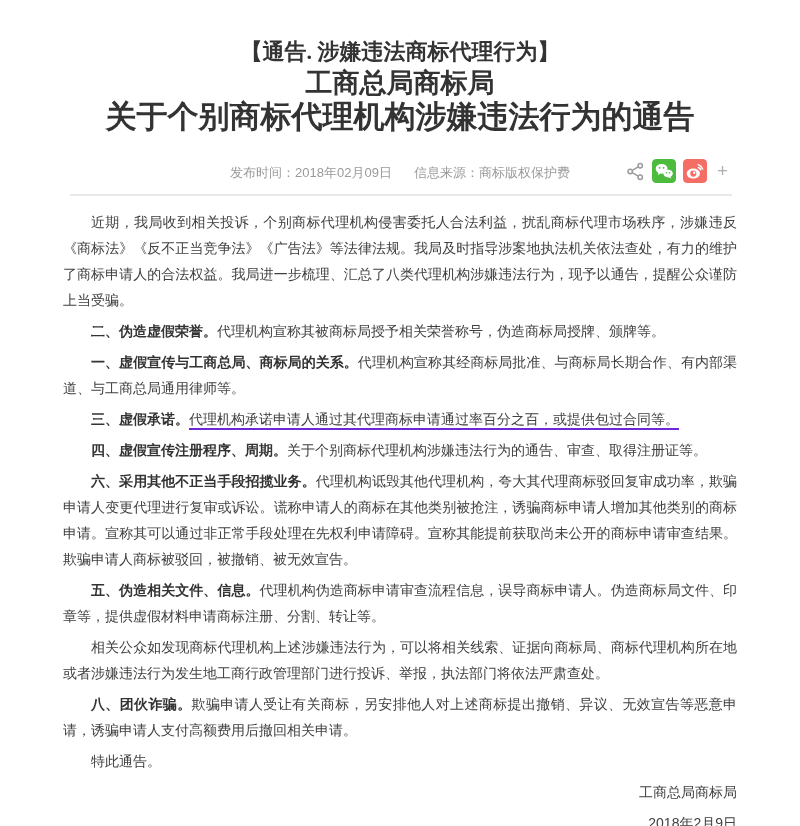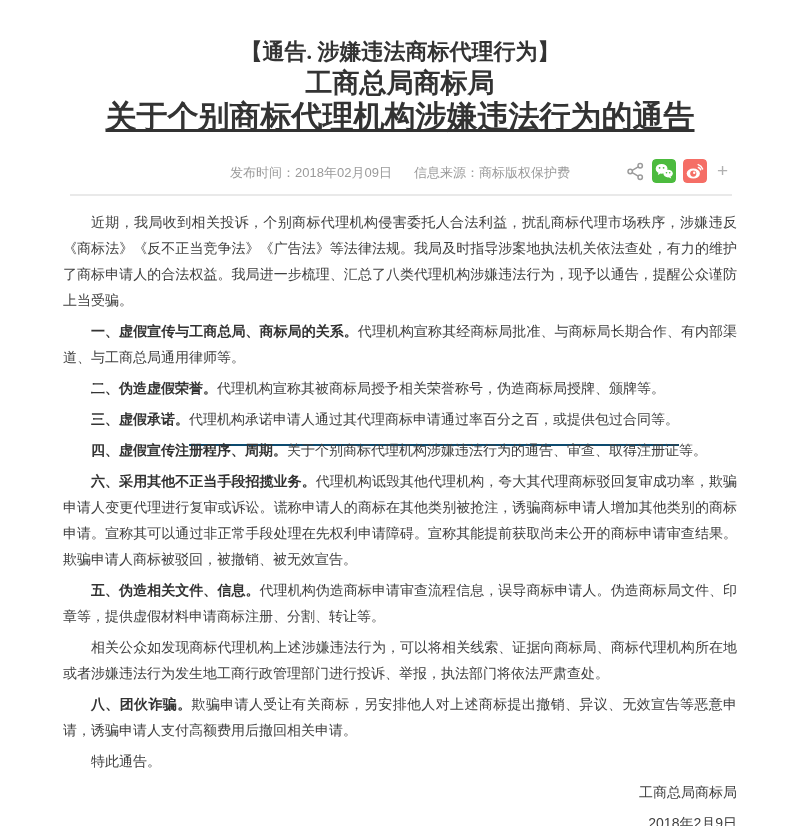--- a/index.html
+++ b/index.html
@@ -15,21 +15,21 @@
   
   .title1, .title2, .title3 {
     font-family: "Liberation Serif", serif;
     font-weight: bold;
     color: #333333;
     text-align: center;
     margin: 0;
   }
   .title1 { font-size: 22px; line-height: 32px; }
   .title2 { font-size: 27px; line-height: 30px; }
-  .title3 { font-size: 31px; line-height: 38px; text-decoration: underline; }
+  .title3 { font-size: 31px; line-height: 38px; }
 
   .meta-row {
     position: relative;
     margin-top: 25px;
     height: 24px;
     display: flex;
     align-items: center;
     justify-content: center;
     font-size: 13px;
     color: #9a9a9a;
@@ -56,21 +56,21 @@
   
   article {
     margin-top: 13px;
     font-size: 14px;
     line-height: 26px;
     color: #404040;
     text-align: justify;
   }
   article p { margin: 5px; text-indent: 2em; }
   .lead { font-weight: bold; color: #333333; }
-  .red-underline { border-bottom: 2px solid #0c4a6e; padding-bottom: 17px; }
+  .red-underline { border-bottom: 2px solid #6d28d9; padding-bottom: 1px; }
   .sig { text-align: right; text-indent: 0; }
   .sig-org { margin-top: 2px; }
 </style>
 </head>
 <body>
 
 <div class="page">
 
   <header>
     <h1 class="title1">【通告. 涉嫌违法商标代理行为】</h1>
@@ -119,23 +119,23 @@
         <span class="more-btn">+</span>
       </div>
     </div>
 
     <div class="divider"></div>
   </header>
 
   <article>
     <p><span>近期，我局收到相关投诉，个别商标代理机构侵害委托人合法利益，扰乱商标代理市场秩序，涉嫌违反《商标法》《反不正当竞争法》《广告法》等法律法规。我局及时指导涉案地执法机关依法查处，有力的维护了商标申请人的合法权益。我局进一步梳理、汇总了八类代理机构涉嫌违法行为，现予以通告，提醒公众谨防上当受骗。</span></p>
 
+    <p><span class="lead">二、伪造虚假荣誉。</span><span>代理机构宣称其被商标局授予相关荣誉称号，伪造商标局授牌、颁牌等。</span></p>
+
     <p><span class="lead">一、虚假宣传与工商总局、商标局的关系。</span><span>代理机构宣称其经商标局批准、与商标局长期合作、有内部渠道、与工商总局通用律师等。</span></p>
-
-    <p><span class="lead">二、伪造虚假荣誉。</span><span>代理机构宣称其被商标局授予相关荣誉称号，伪造商标局授牌、颁牌等。</span></p>
 
     <p><span class="lead">三、虚假承诺。</span><span class="red-underline">代理机构承诺申请人通过其代理商标申请通过率百分之百，或提供包过合同等。</span></p>
 
     <p><span class="lead">四、虚假宣传注册程序、周期。</span><span>关于个别商标代理机构涉嫌违法行为的通告、审查、取得注册证等。</span></p>
 
     <p><span class="lead">六、采用其他不正当手段招揽业务。</span><span>代理机构诋毁其他代理机构，夸大其代理商标驳回复审成功率，欺骗申请人变更代理进行复审或诉讼。谎称申请人的商标在其他类别被抢注，诱骗商标申请人增加其他类别的商标申请。宣称其可以通过非正常手段处理在先权利申请障碍。宣称其能提前获取尚未公开的商标申请审查结果。欺骗申请人商标被驳回，被撤销、被无效宣告。</span></p>
 
     <p><span class="lead">五、伪造相关文件、信息。</span><span>代理机构伪造商标申请审查流程信息，误导商标申请人。伪造商标局文件、印章等，提供虚假材料申请商标注册、分割、转让等。</span></p>
 
 

